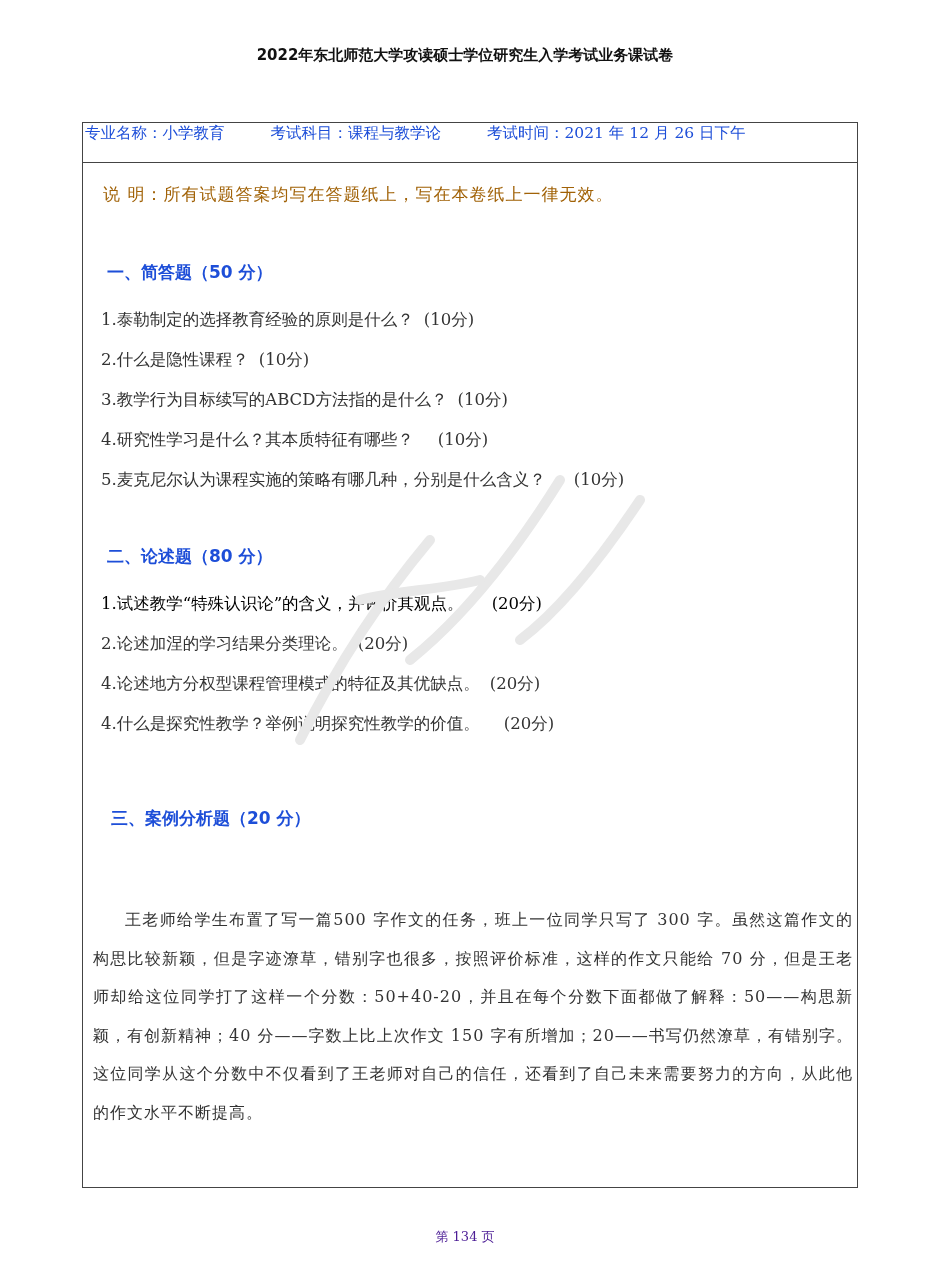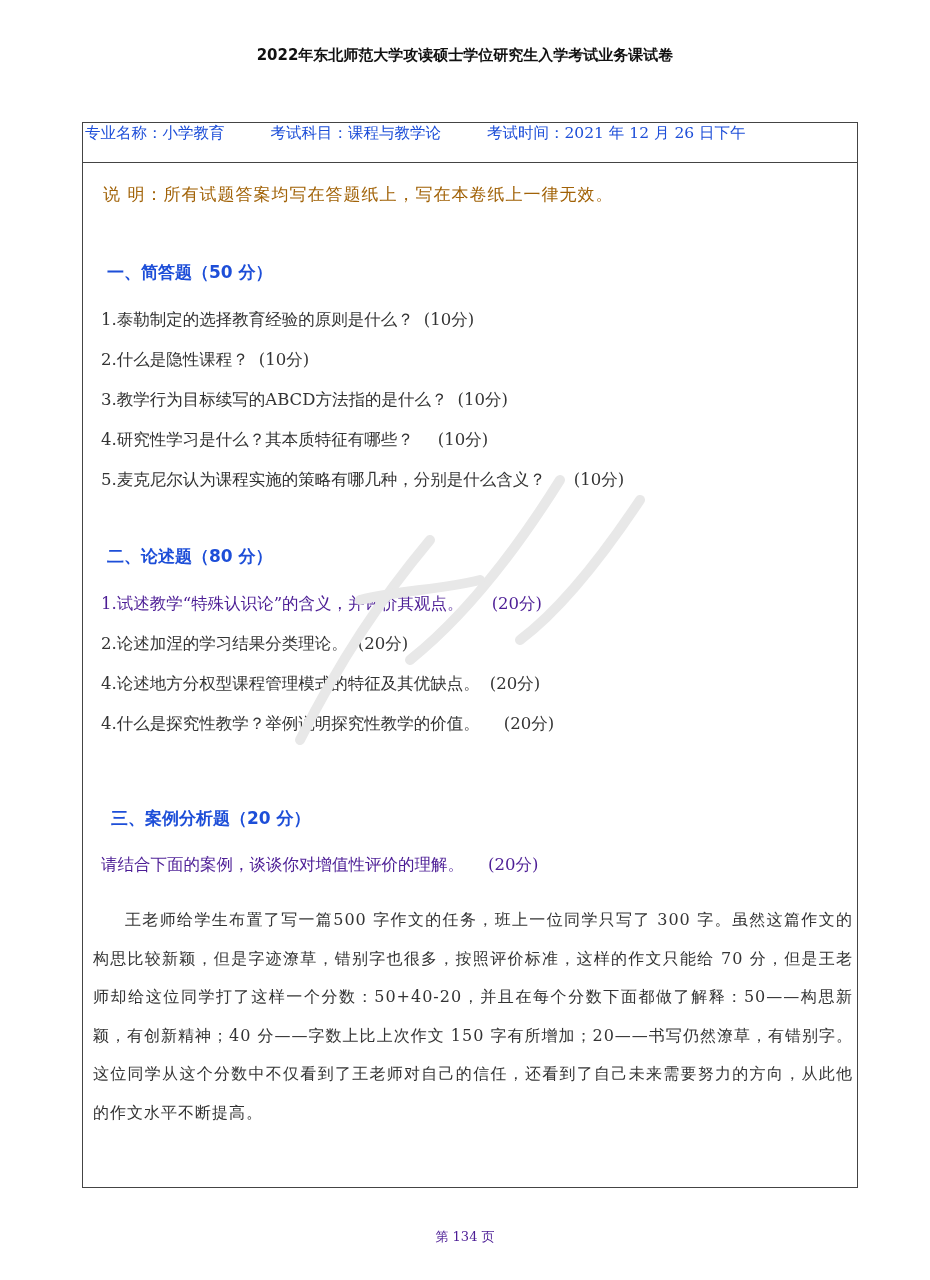--- a/index.html
+++ b/index.html
@@ -15,21 +15,21 @@
                 display: flex; align-items: flex-start; font-size: 15.5px; color: #1d4ed8; white-space: nowrap; }
   .header-row span { display: inline-block; }
   .h-major { margin-left: 2px; }
   .h-subject { margin-left: 46px; }
   .h-time { margin-left: 46px; }
   .note { position: absolute; left: 2px; top: 60px; font-size: 17px; color: #a16207; letter-spacing: 1px; margin-left: 18px; }
   .sec { position: absolute; font-family: "DejaVu Sans", "Liberation Sans", sans-serif;
          font-weight: bold; font-size: 17px; color: #1d4ed8; }
   .q { position: absolute; left: 18px; font-size: 16.5px; color: #333; white-space: nowrap; }
   .q .score { margin-left: 10px; }
-  .red { color: #4c1d95; }
+  .red { color: #000000; }
   .case { position: absolute; left: 10px; top: 778px; width: 760px; font-size: 16px;
           line-height: 38.5px; color: #333; text-align: justify; text-indent: 2em; letter-spacing: 1px; }
   .footer { position: absolute; top: 1228px; left: 0; width: 930px; text-align: center;
             font-size: 13px; color: #4c1d95; }
   .watermark { position: absolute; left: 260px; top: 440px; width: 420px; height: 320px;
                pointer-events: none; }
 </style>
 </head>
 <body>
 
@@ -69,23 +69,20 @@
     <span>2.论述加涅的学习结果分类理论。</span><span class="score">(20分)</span>
   </div>
   <div class="q" style="top:550px;">
     <span>4.论述地方分权型课程管理模式的特征及其优缺点。</span><span class="score">(20分)</span>
   </div>
   <div class="q" style="top:590px;">
     <span>4.什么是探究性教学？举例说明探究性教学的价值。</span><span class="score" style="margin-left:24px;">(20分)</span>
   </div>
 
   <div class="sec" style="left:28px; top:684px;">三、案例分析题（20 分）</div>
-  <div class="q red" style="left:18px; top:731px;">
-    <span>请结合下面的案例，谈谈你对增值性评价的理解。</span><span class="score" style="margin-left:24px;">(20分)</span>
-  </div>
   <div class="case">王老师给学生布置了写一篇500 字作文的任务，班上一位同学只写了 300 字。虽然这篇作文的构思比较新颖，但是字迹潦草，错别字也很多，按照评价标准，这样的作文只能给 70 分，但是王老师却给这位同学打了这样一个分数：50+40-20，并且在每个分数下面都做了解释：50——构思新颖，有创新精神；40 分——字数上比上次作文 150 字有所增加；20——书写仍然潦草，有错别字。这位同学从这个分数中不仅看到了王老师对自己的信任，还看到了自己未来需要努力的方向，从此他的作文水平不断提高。</div>
 </div>
 
 <svg class="watermark" viewBox="0 0 420 320">
   <g fill="none" stroke="#e8e8e8" stroke-width="10" stroke-linecap="round">
     <path d="M40 300 C80 220 120 160 170 100"></path>
     <path d="M150 220 C200 180 250 120 300 40"></path>
     <path d="M260 200 C300 170 340 120 380 60"></path>
     <path d="M100 160 C140 150 180 150 220 140"></path>
   </g>

